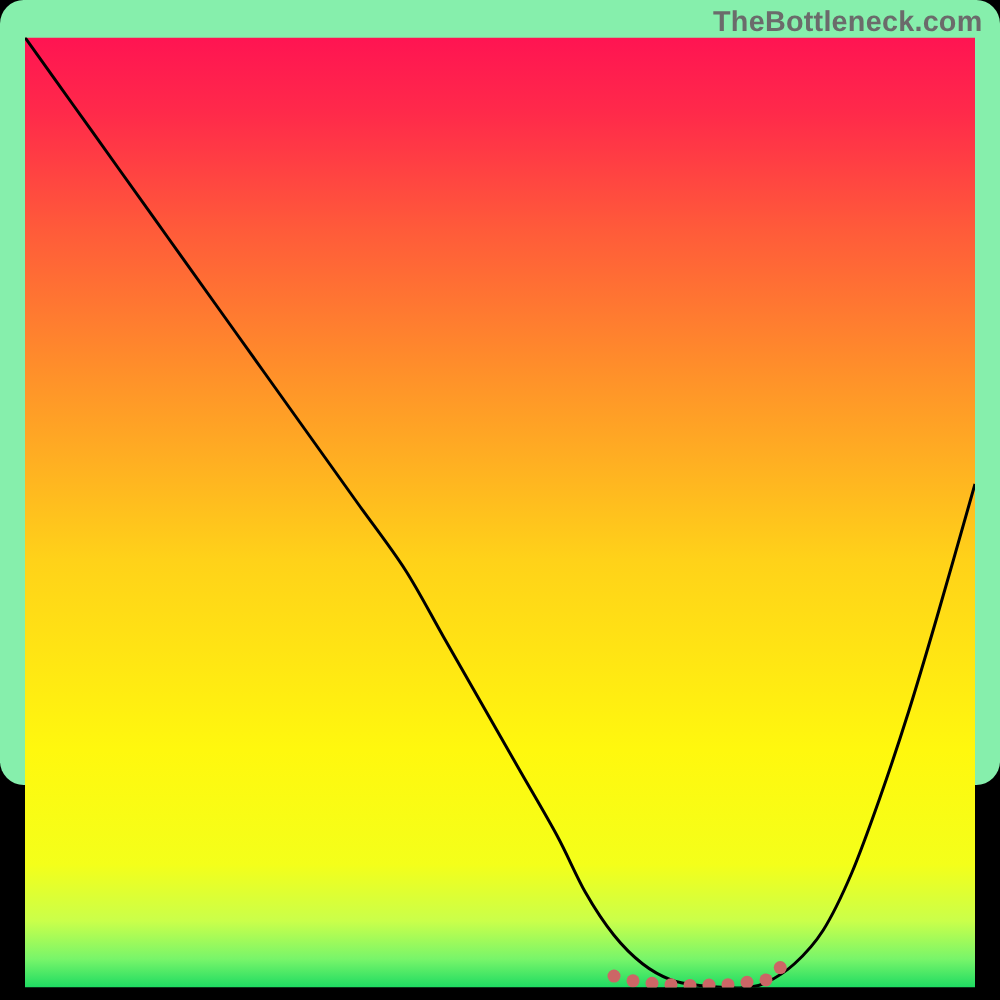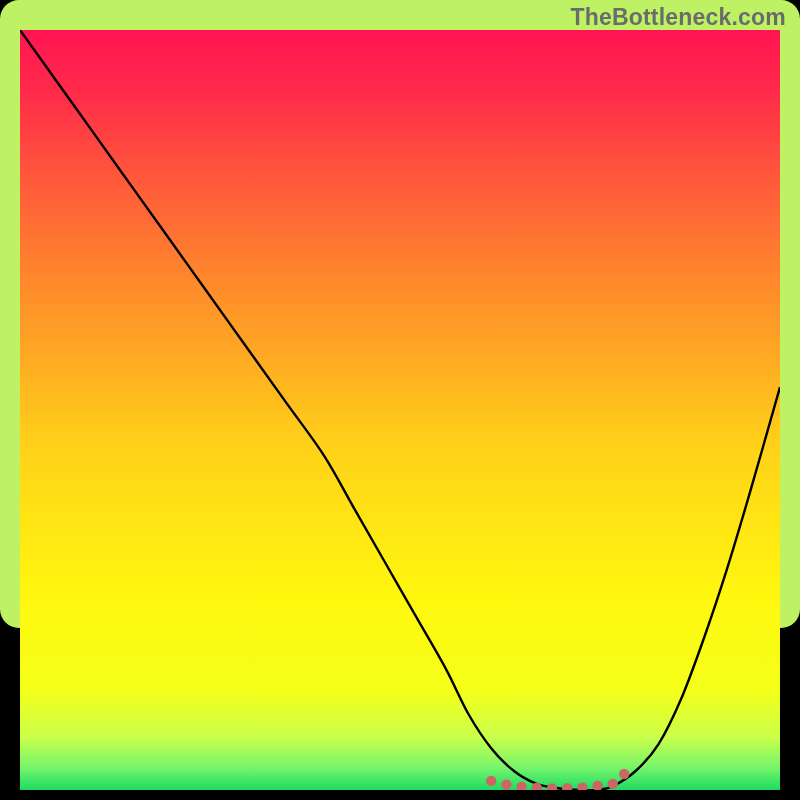--- a/index.html
+++ b/index.html
@@ -9,21 +9,21 @@
     height: 800px;
     background: #000;
     overflow: hidden;
   }
   .frame {
     position: absolute;
     top: 0;
     left: 0;
     width: 800px;
     height: 628px;
-    background: #bef264;
+    background: #86efac;
     border-radius: 19px;
   }
   .watermark {
     position: absolute;
     top: 4px;
     right: 14px;
     font-family: Arial, Helvetica, sans-serif;
     font-size: 23px;
     font-weight: bold;
     color: #6b6b6b;

